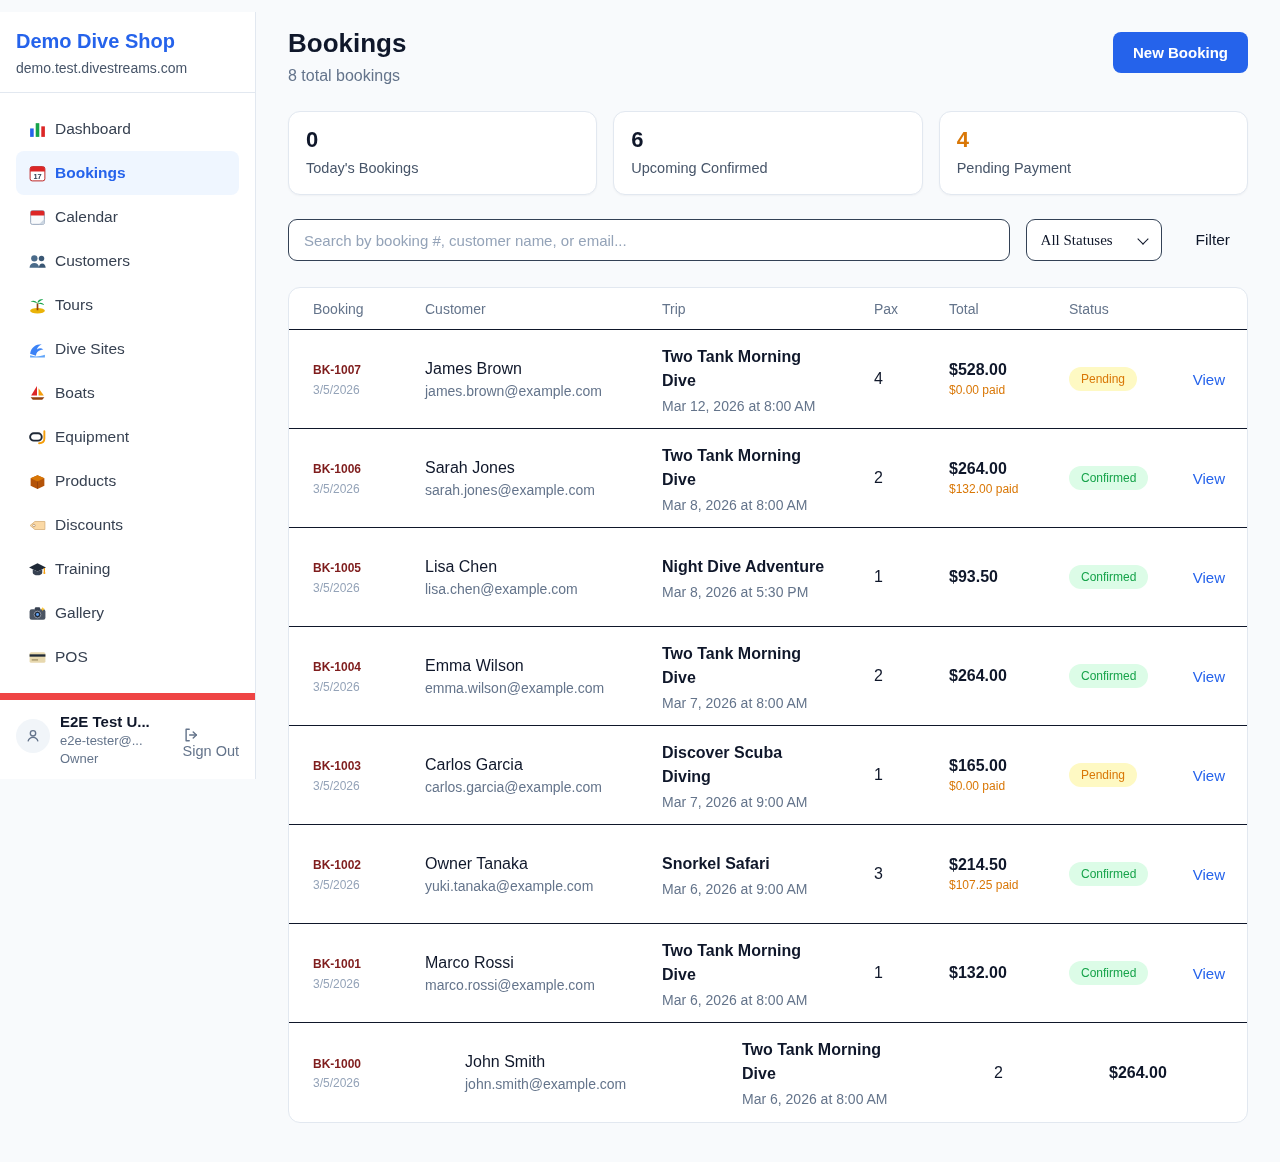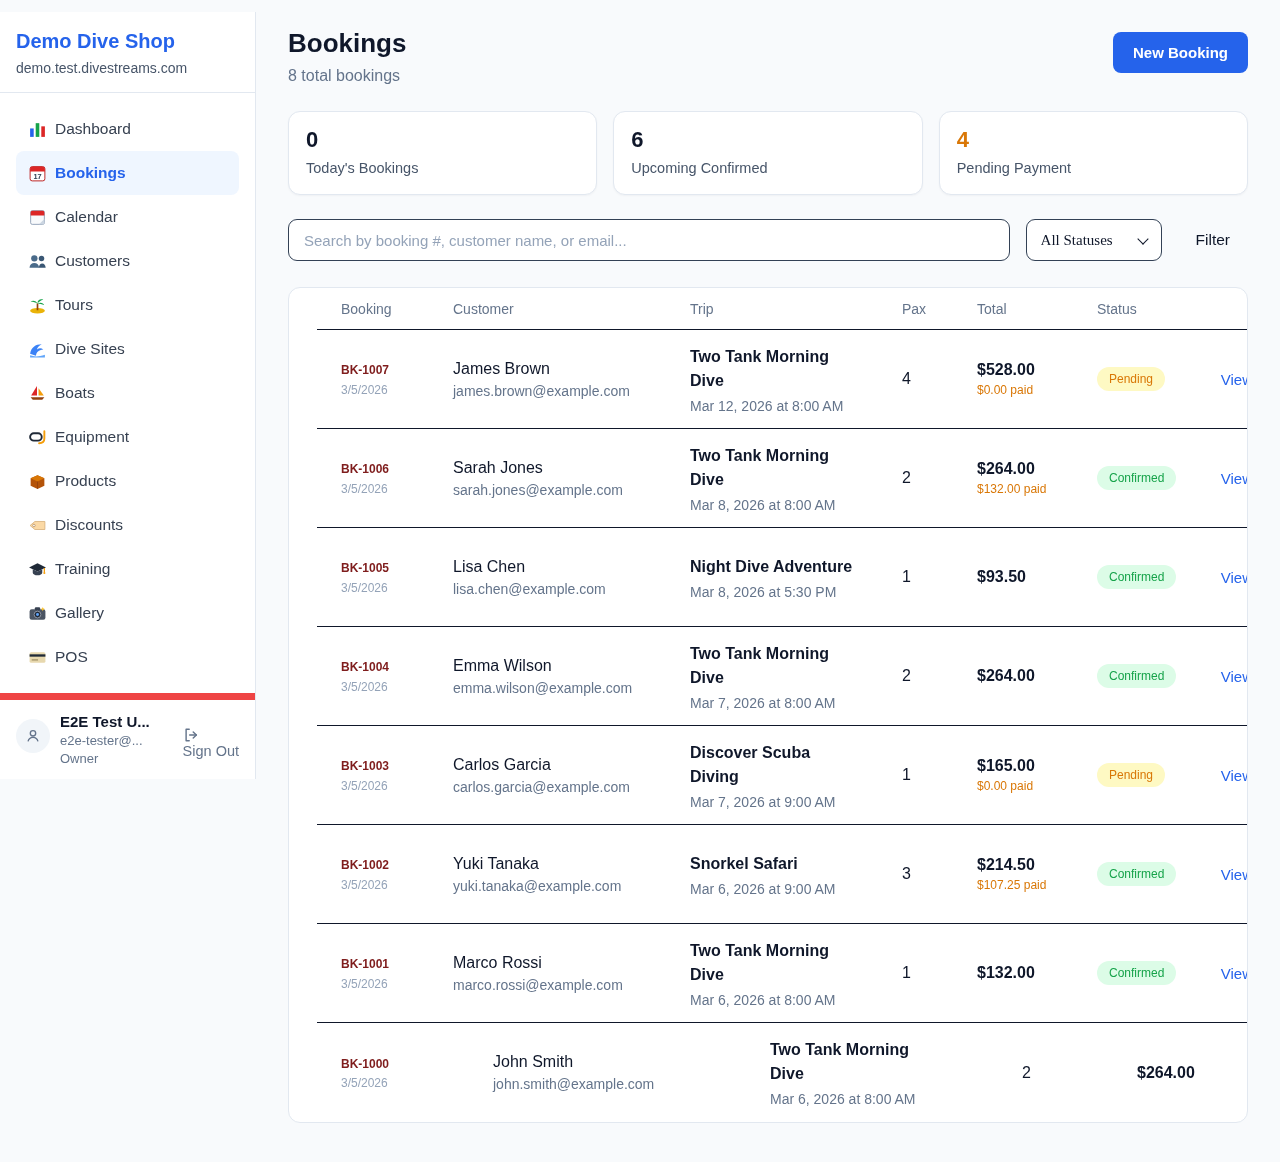--- a/index.html
+++ b/index.html
@@ -81,21 +81,21 @@
     border-right: 1.6px solid #0f172a; border-bottom: 1.6px solid #0f172a;
     transform: rotate(45deg); pointer-events: none;
   }
   .btn-filter {
     background: none; border: none; font-size: 15.5px; color: #0f172a;
     font-family: inherit; cursor: pointer; padding: 0 18px;
   }
   
   .tcard {
     margin-top: 26px; background: #fff; border: 1px solid #e2e8f0;
-    border-radius: 12px; overflow: hidden; padding-left: 28px;
+    border-radius: 12px; overflow: hidden;
   }
   .tgrid {
     display: grid; align-items: center;
     grid-template-columns: 112px 237px 212px 75px 120px 122px 34px;
     padding: 0 24px;
   }
   .thead { height: 42px; border-bottom: 1px solid #0f172a; }
   .thead span { font-size: 14px; color: #64748b; }
   .trow { min-height: 99px; border-bottom: 1px solid #0f172a; }
   .trow:last-child { border-bottom: none; gap: 40px; }
@@ -433,21 +433,21 @@
     <div><span class="badge badge-pending">Pending</span></div>
     <div class="view">View</div>
   </div>
 
   <div class="tgrid trow">
     <div>
       <div class="b-id">BK-1002</div>
       <div class="b-date">3/5/2026</div>
     </div>
     <div>
-      <div class="c-name">Yuki Tanaka</div>
+      <div class="c-name">Owner Tanaka</div>
       <div class="c-email">yuki.tanaka@example.com</div>
     </div>
     <div>
       <div class="t-name">Snorkel Safari</div>
       <div class="t-date">Mar 6, 2026 at 9:00 AM</div>
     </div>
     <div class="pax">3</div>
     <div>
       <div class="total">$214.50</div>
       <div class="paid">$107.25 paid</div>

